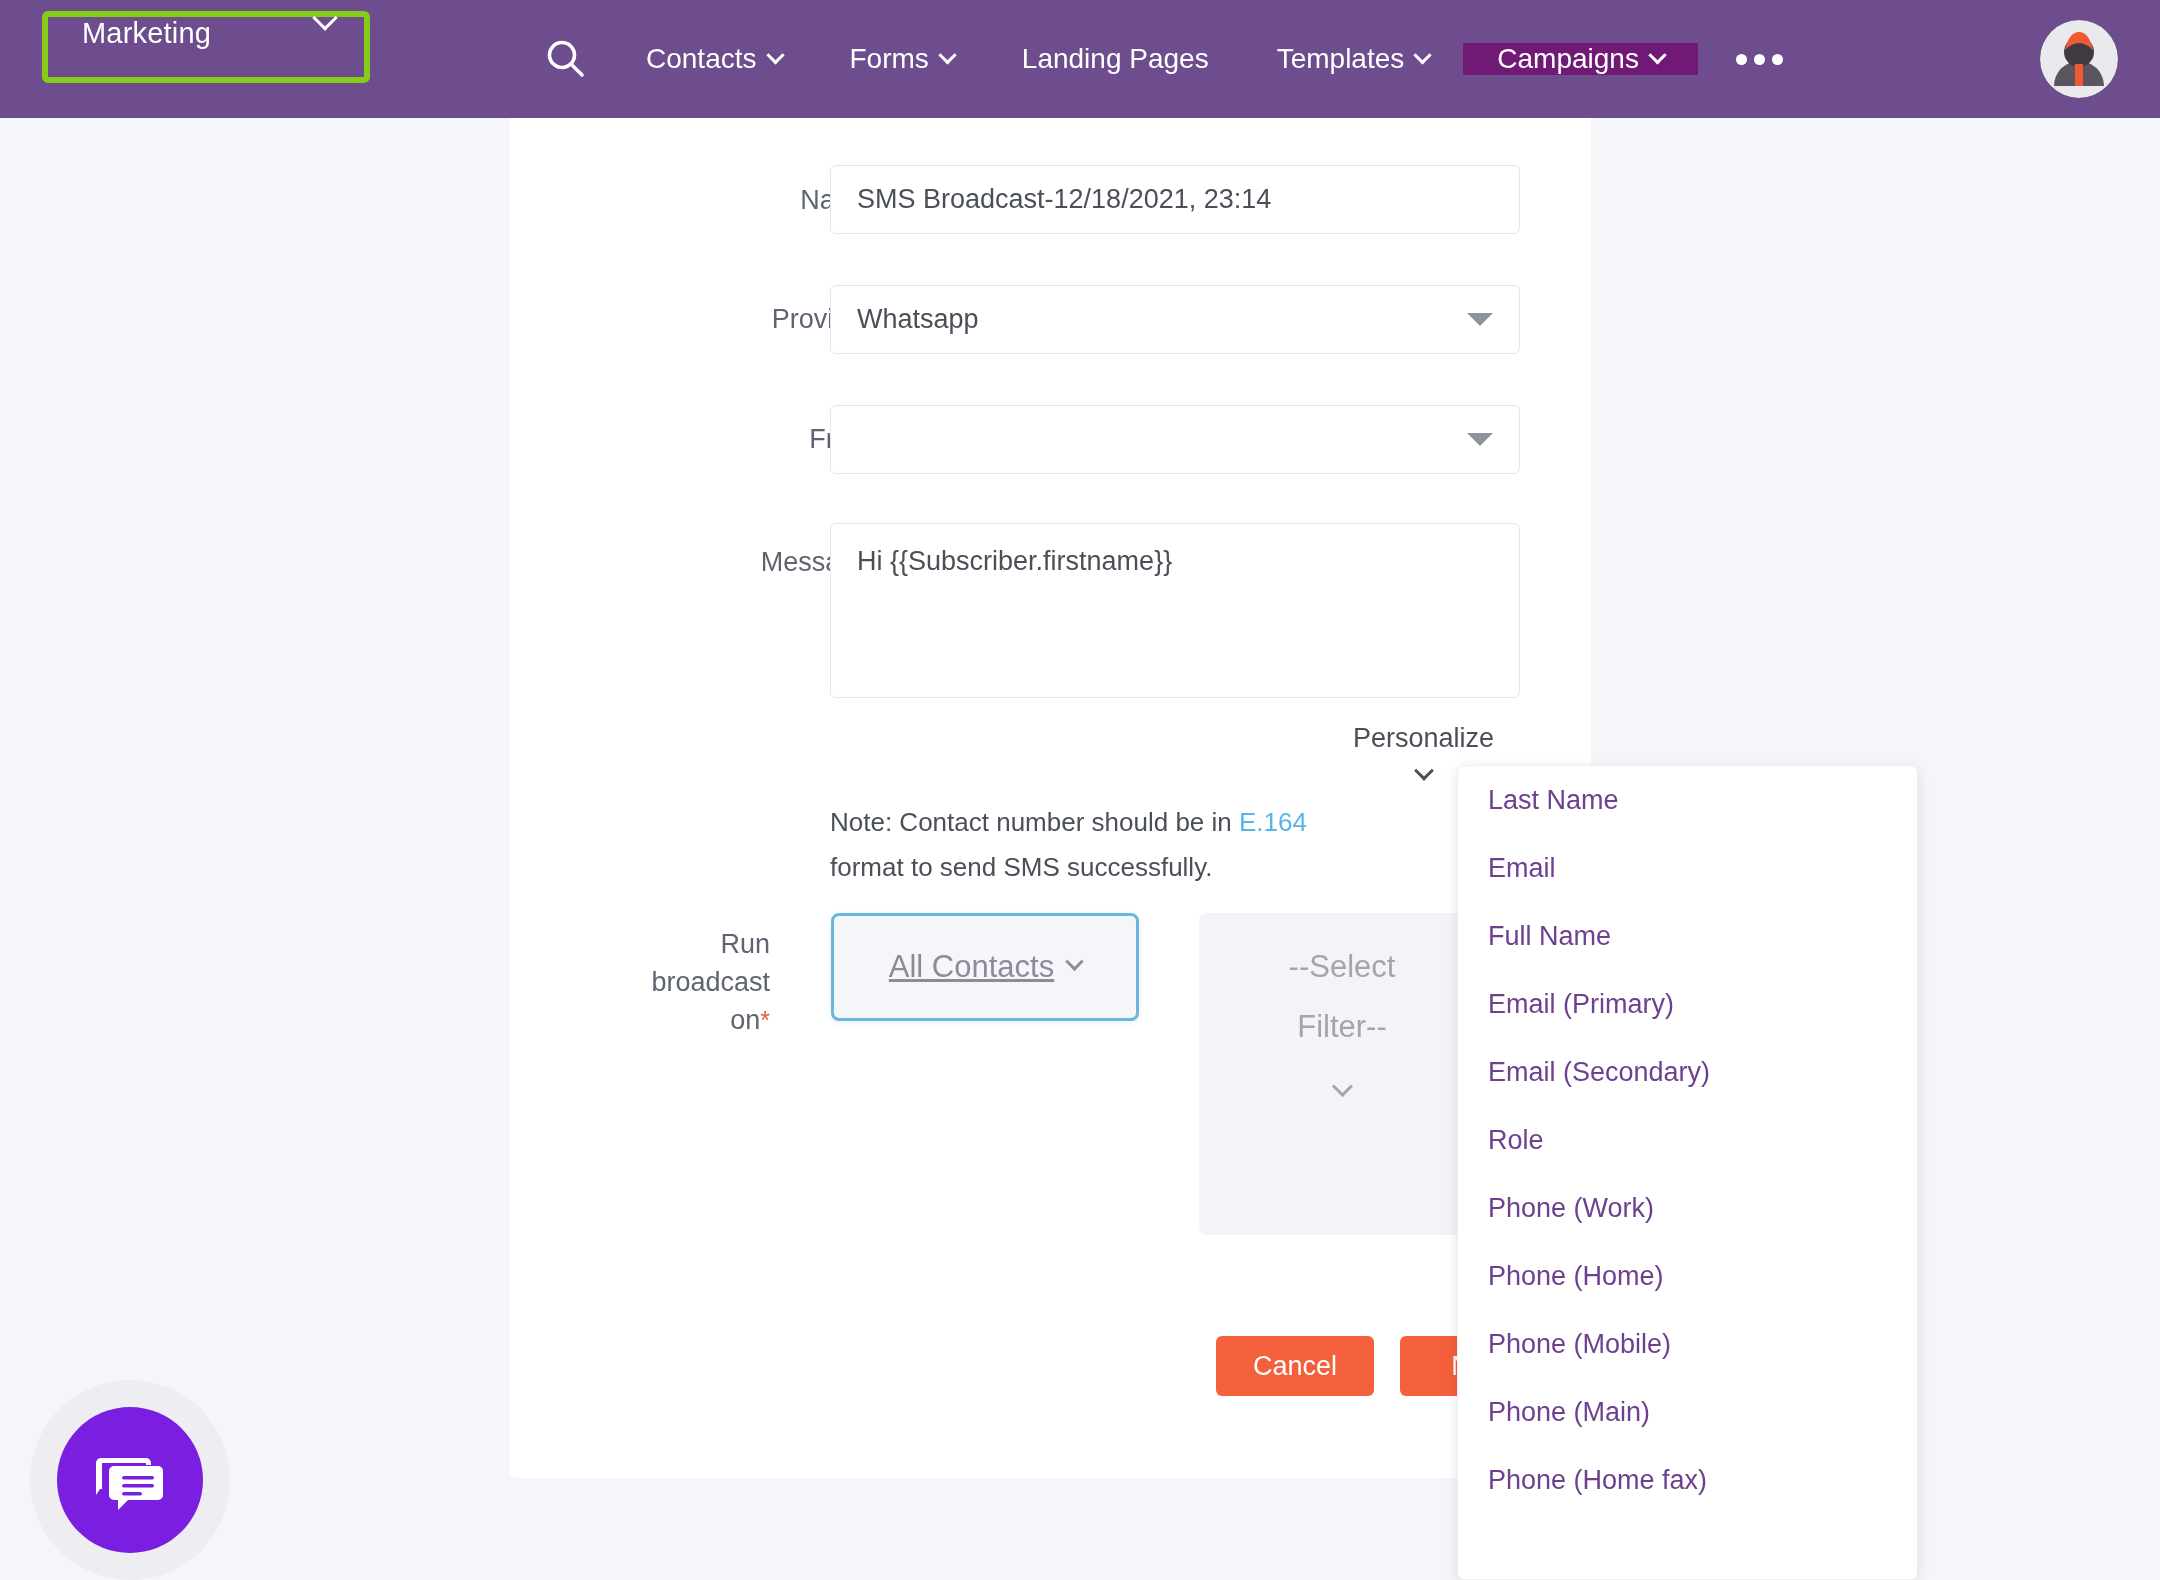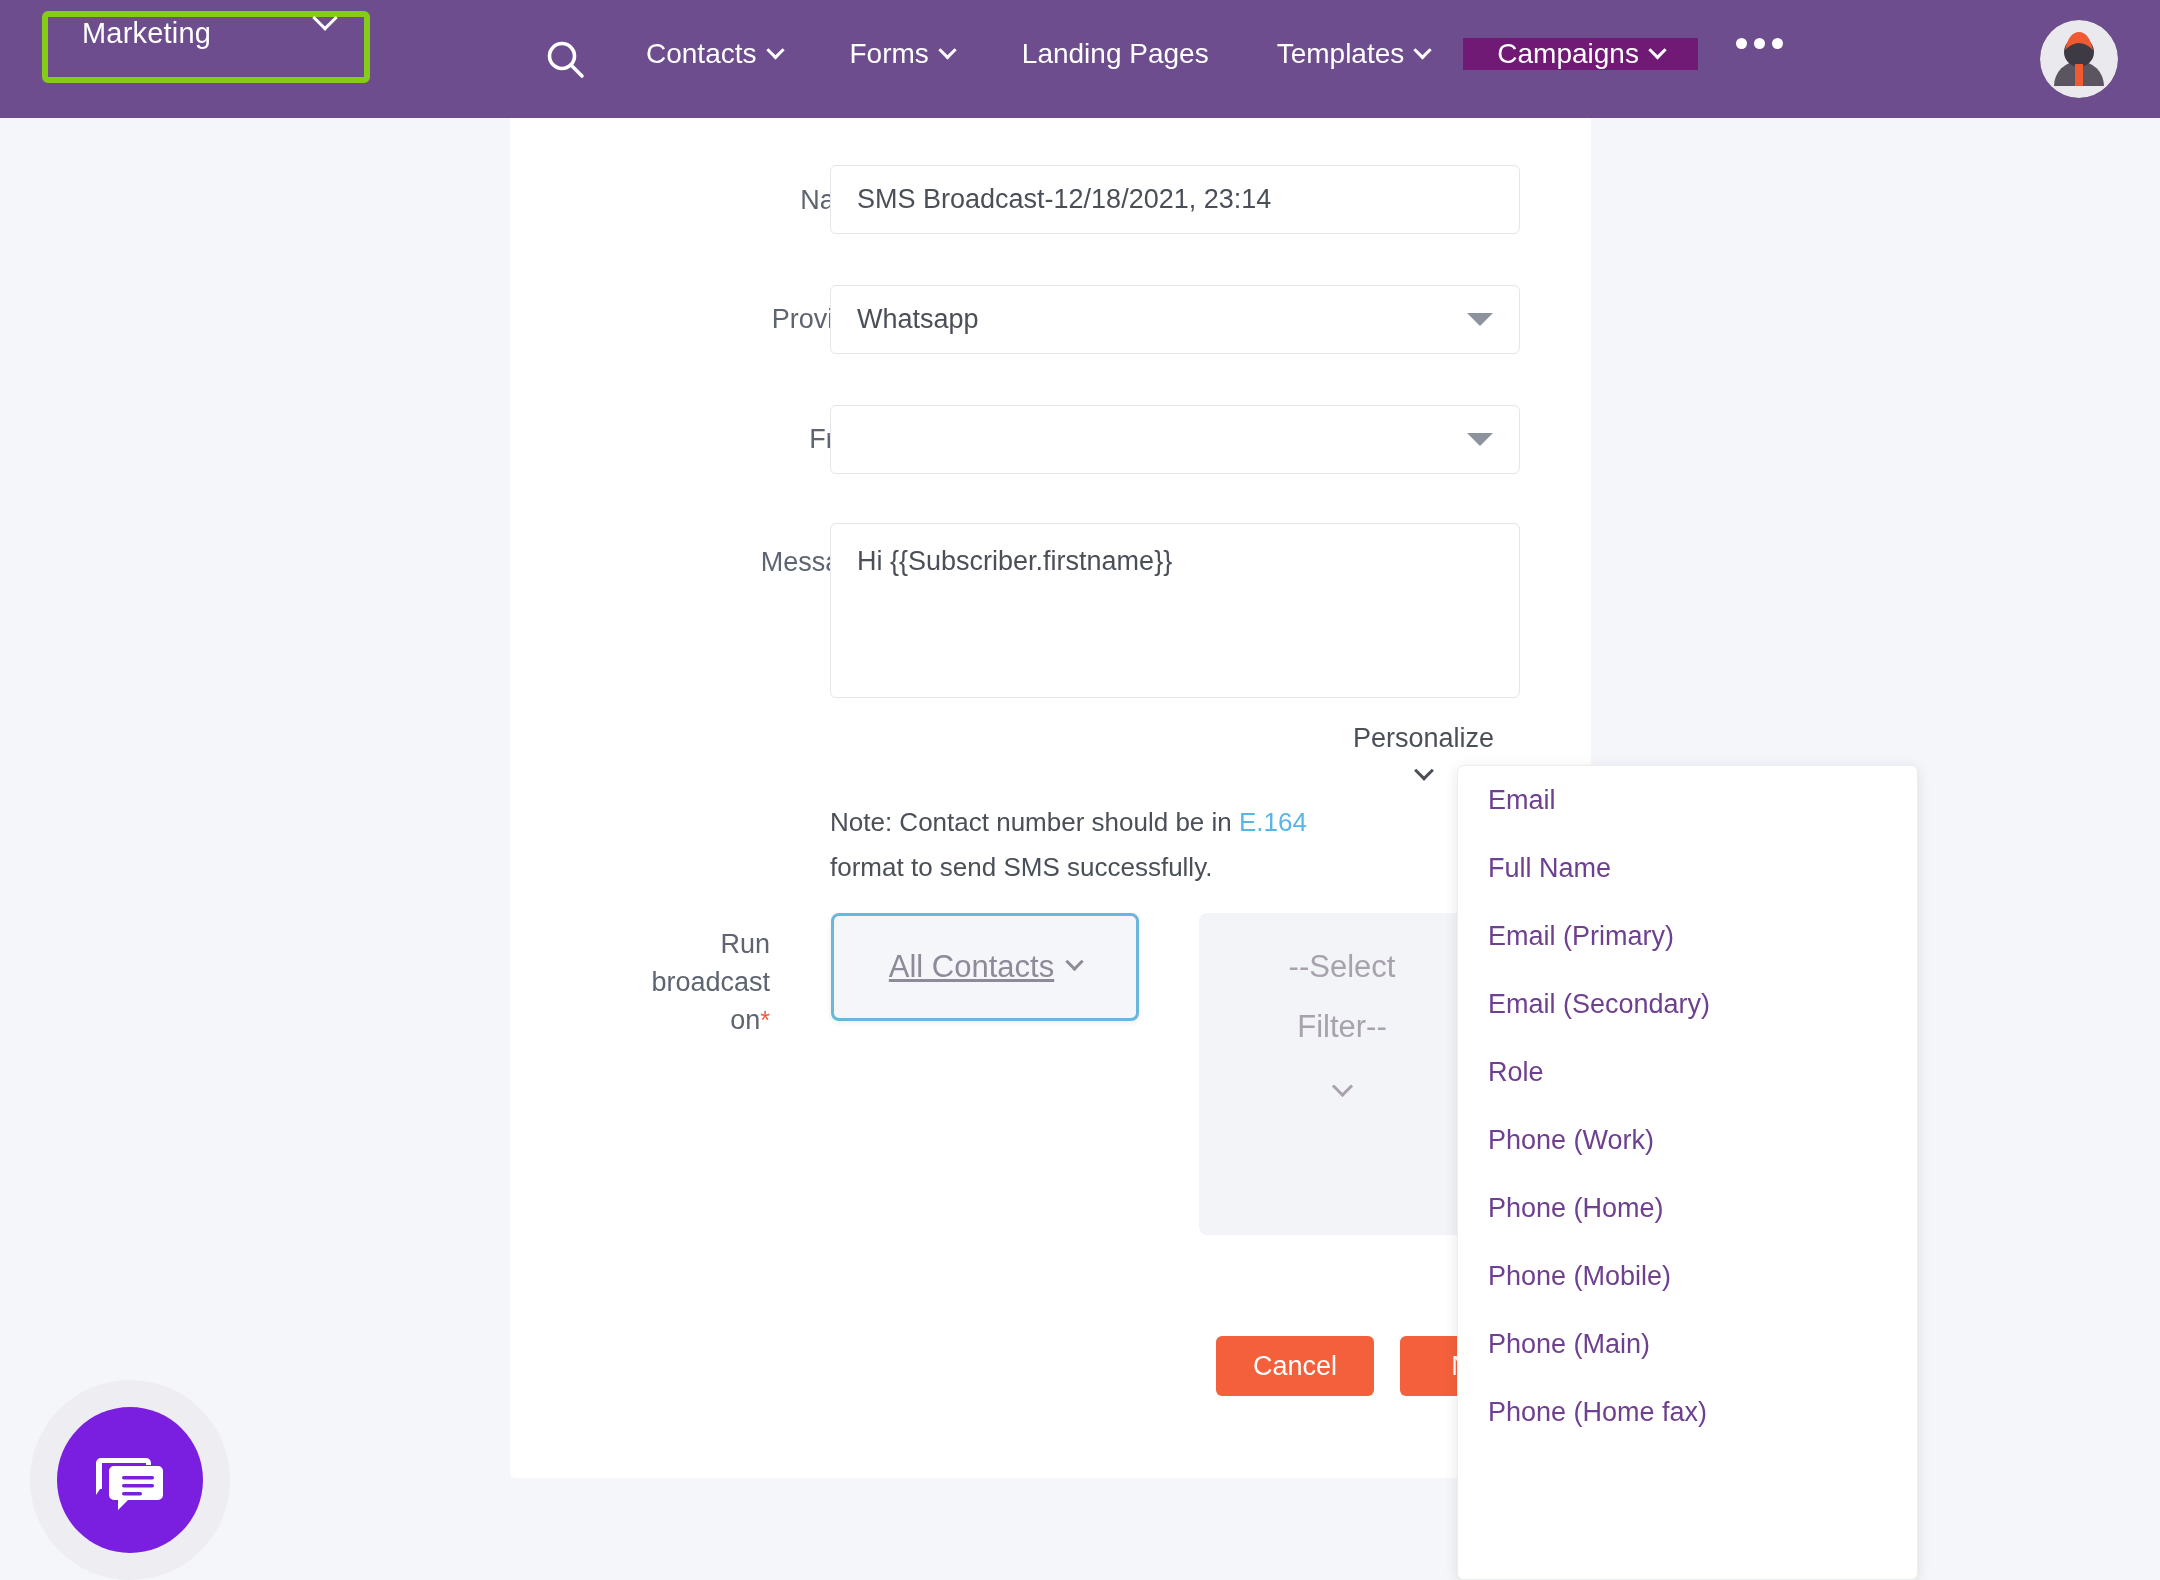--- a/index.html
+++ b/index.html
@@ -34,21 +34,21 @@
     position: relative;
   }
   .chev-w::after {
     content: ""; position: absolute; left: -9px; top: -8px;
     width: 15px; height: 15px;
     border-right: 3px solid #fff; border-bottom: 3px solid #fff;
     transform: rotate(45deg);
   }
   .nav-items {
     position: absolute; left: 520px; top: 0;
-    height: 118px; display: flex; align-items: flex-start; margin-top: 38px;
+    height: 118px; display: flex; align-items: center;
   }
   .nav-search {
     display: flex; align-items: center; justify-content: center;
     width: 92px; cursor: pointer;
   }
   .nav-search svg { display: block; }
   .nav-item {
     display: flex; align-items: center; gap: 12px;
     padding: 0 34px; color: #ffffff; font-size: 28px;
     cursor: pointer; white-space: nowrap;
@@ -301,20 +301,21 @@
   <div class="selectfilter" style="left:1199px; top:913px; width:286px; height:322px;">
     <span>--Select</span>
     <span>Filter--</span>
     <span class="sfchev"></span>
   </div>
 
   <button class="btn" style="left:1216px; top:1336px; width:158px; height:60px;">Cancel</button>
   <button class="btn" style="left:1400px; top:1336px; width:158px; height:60px;">Next</button>
 
   <div class="pdrop">
+    <div class="pdrop-item">Last Name</div>
     <div class="pdrop-item">Email</div>
     <div class="pdrop-item">Full Name</div>
     <div class="pdrop-item">Email (Primary)</div>
     <div class="pdrop-item">Email (Secondary)</div>
     <div class="pdrop-item">Role</div>
     <div class="pdrop-item">Phone (Work)</div>
     <div class="pdrop-item">Phone (Home)</div>
     <div class="pdrop-item">Phone (Mobile)</div>
     <div class="pdrop-item">Phone (Main)</div>
     <div class="pdrop-item">Phone (Home fax)</div>

